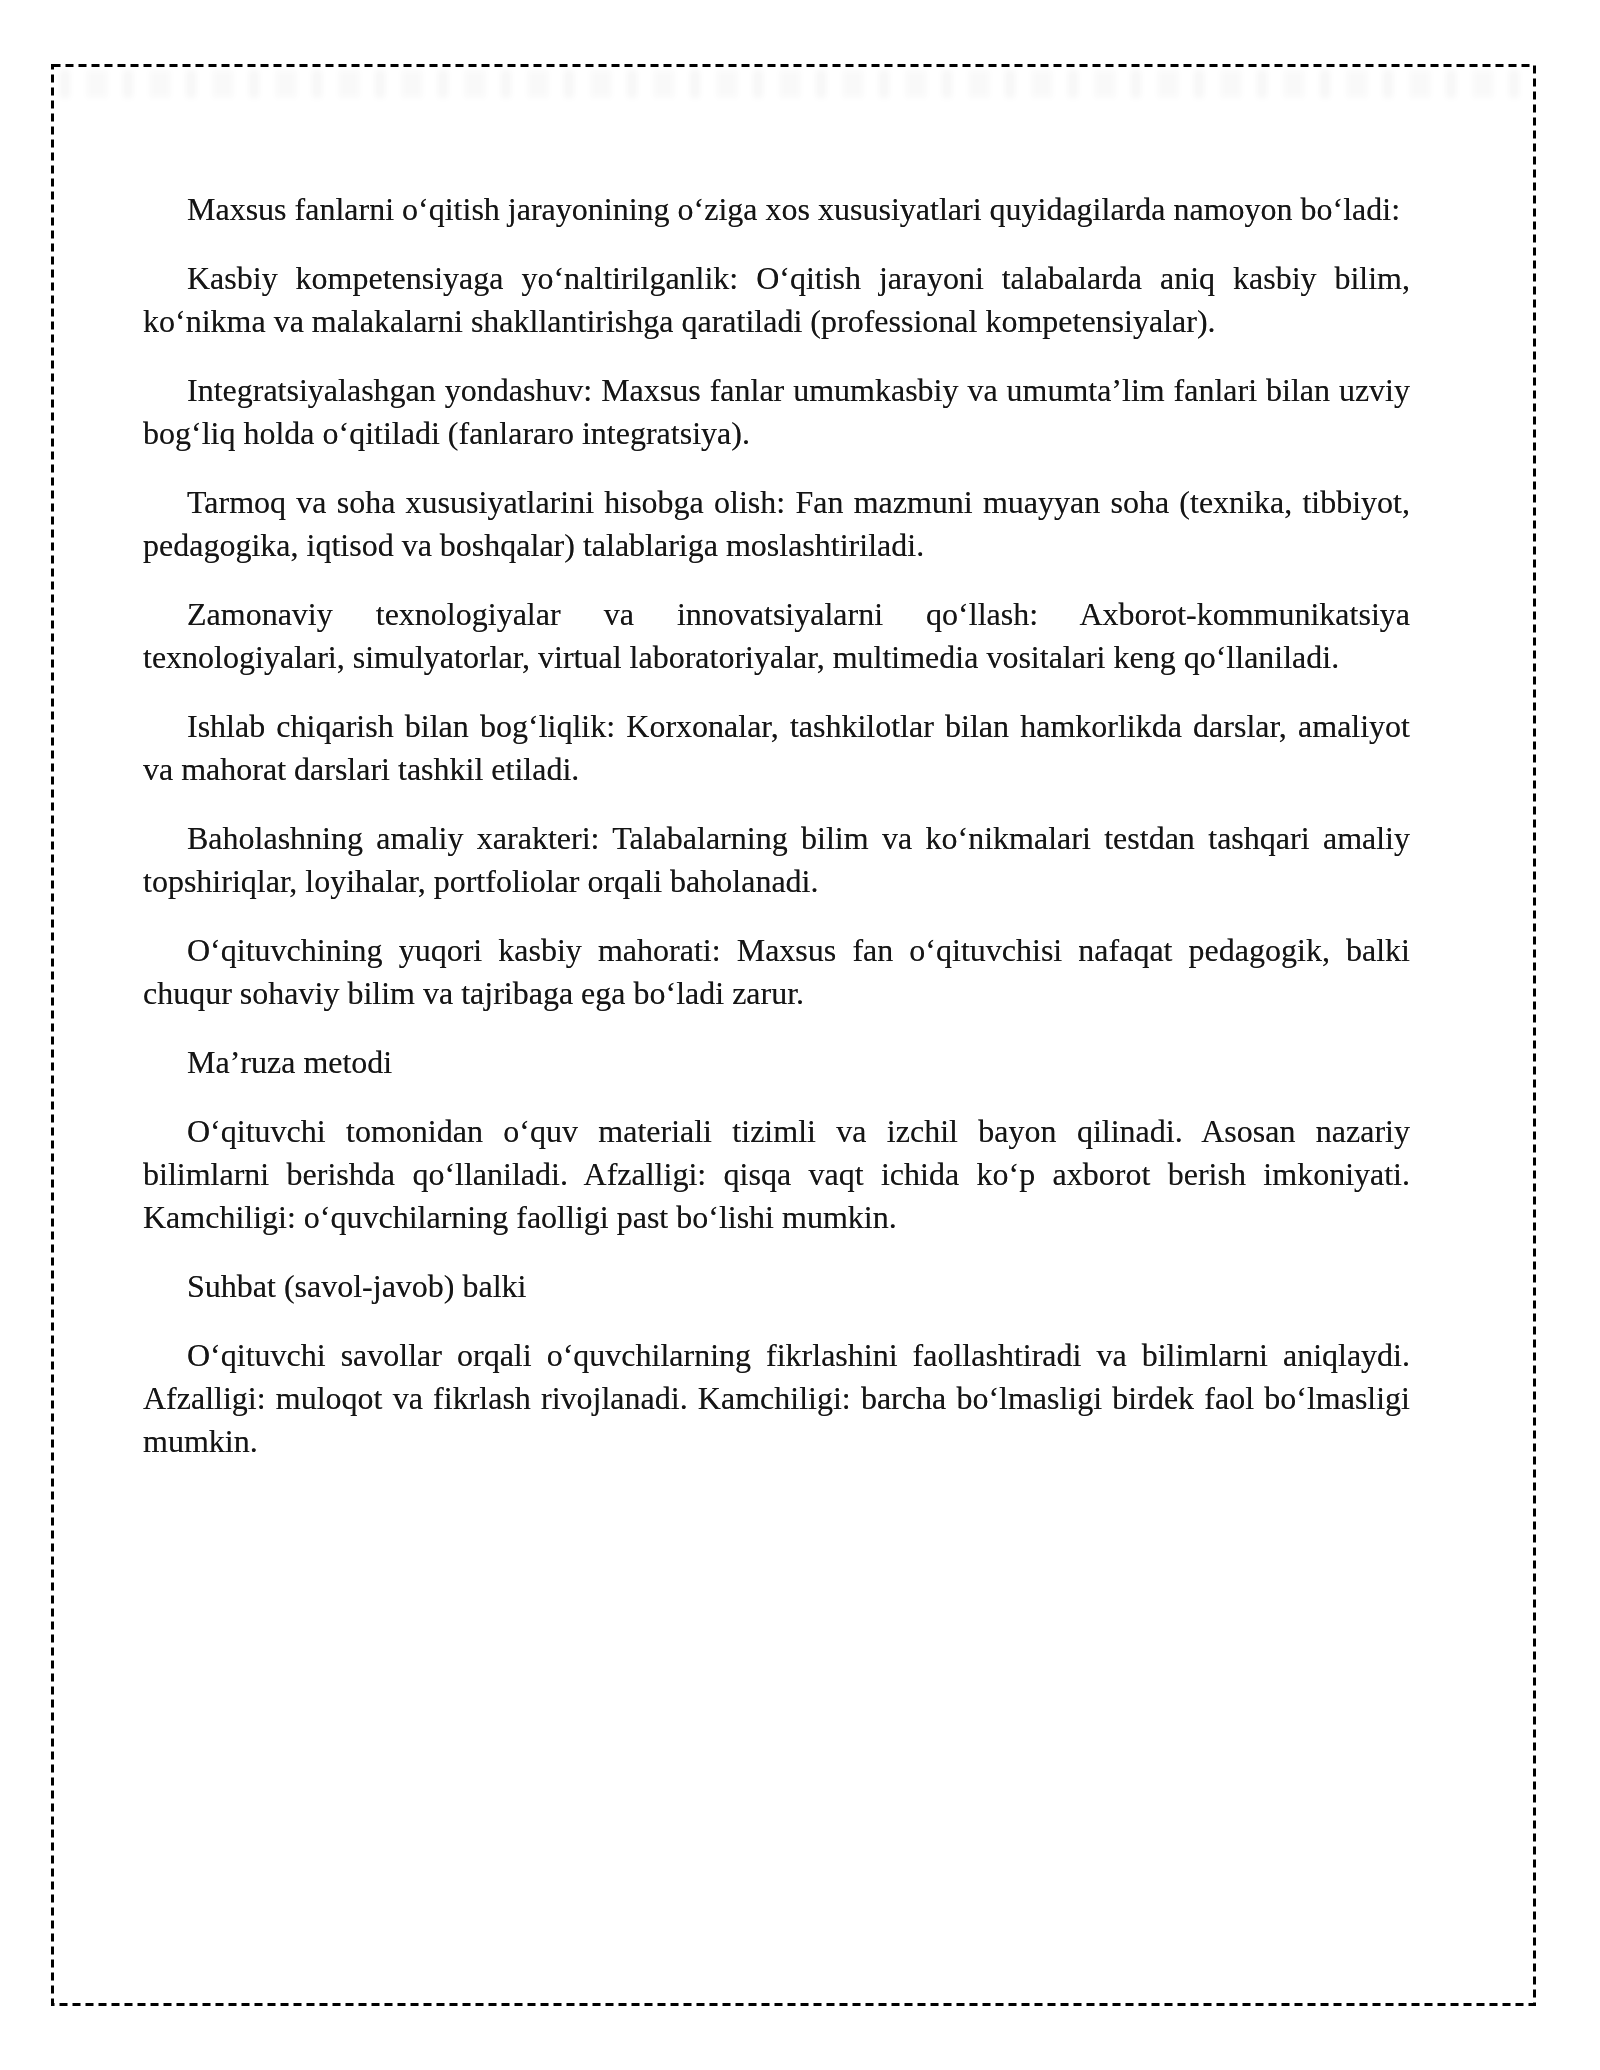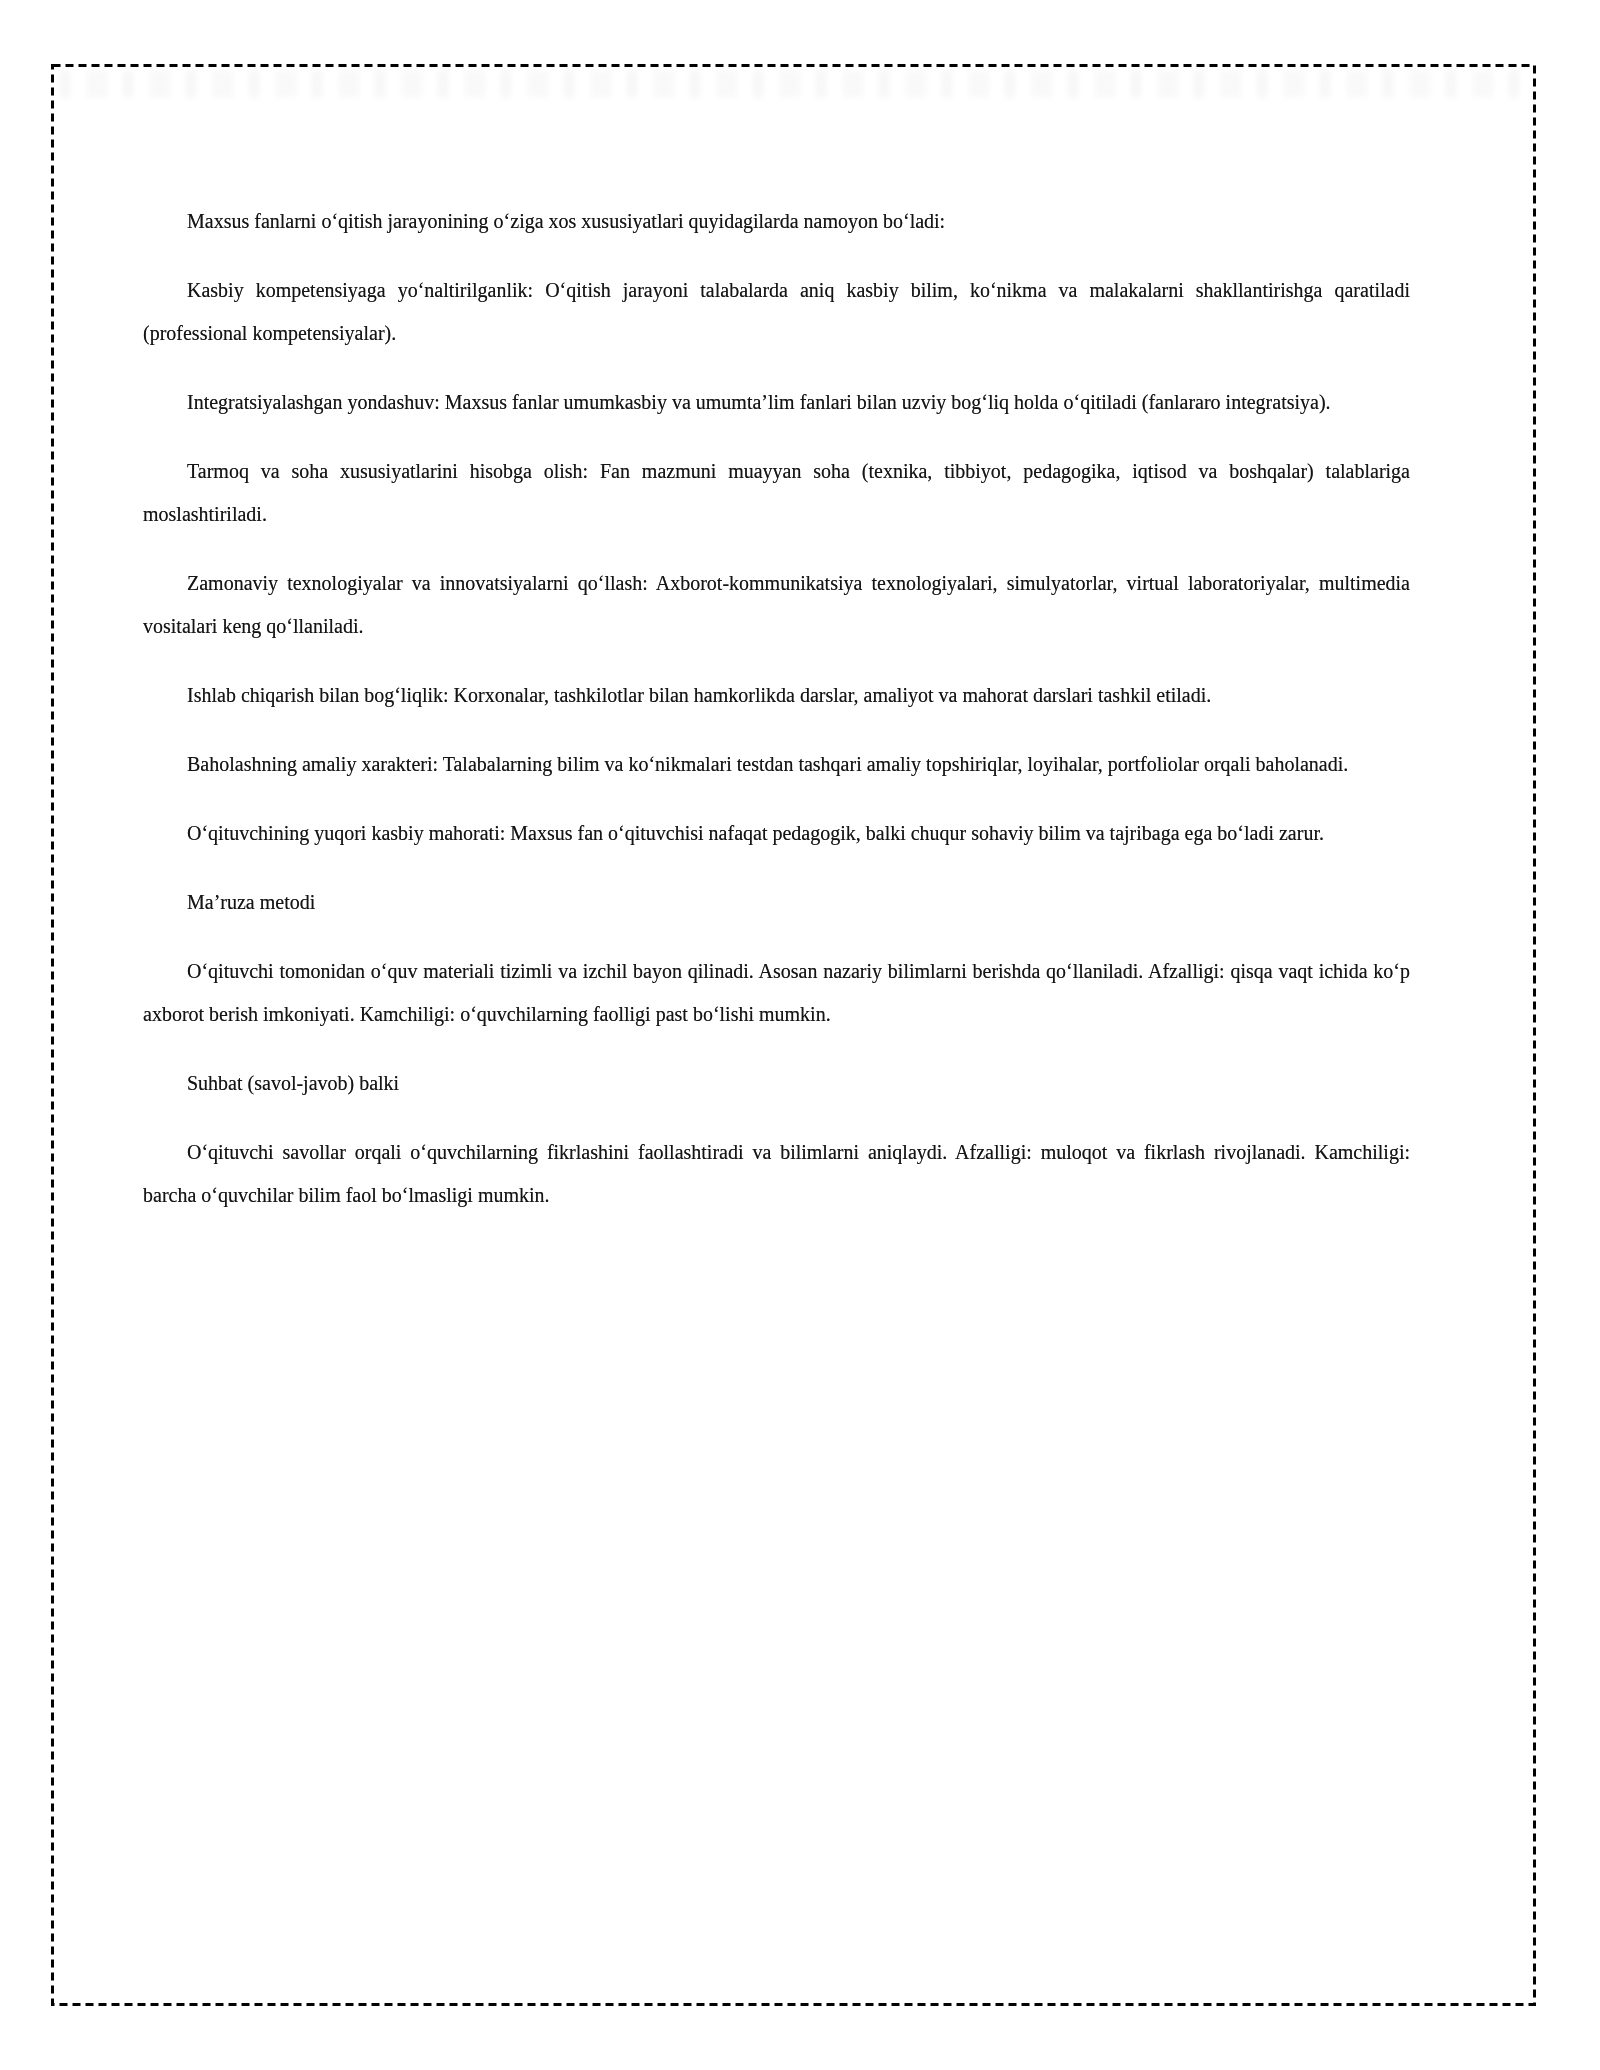--- a/index.html
+++ b/index.html
@@ -32,24 +32,24 @@
       rgba(0,0,0,0.00) 10px, rgba(0,0,0,0.00) 26px,
       rgba(0,0,0,0.04) 26px, rgba(0,0,0,0.04) 48px,
       rgba(0,0,0,0.00) 48px, rgba(0,0,0,0.00) 63px
     );
     filter: blur(3px);
     opacity: 0.6;
   }
   .content {
     position: absolute;
     left: 143px;
-    top: 200px;
+    top: 188px;
     width: 1267px;
     color: #151515;
-    font-size: 20px;
+    font-size: 32px;
     line-height: 43px;
     text-align: justify;
     text-shadow: 0 0 0.5px rgba(0,0,0,0.55);
     font-family: Liberation Serif, serif;
   }
   .content p {
     margin: 0 0 26px 0;
     text-indent: 44px;
   }
   .content p:last-child {
@@ -70,14 +70,14 @@
   <p>Kasbiy kompetensiyaga yoʻnaltirilganlik: Oʻqitish jarayoni talabalarda aniq kasbiy bilim, koʻnikma va malakalarni shakllantirishga qaratiladi (professional kompetensiyalar).</p>
   <p>Integratsiyalashgan yondashuv: Maxsus fanlar umumkasbiy va umumtaʼlim fanlari bilan uzviy bogʻliq holda oʻqitiladi (fanlararo integratsiya).</p>
   <p>Tarmoq va soha xususiyatlarini hisobga olish: Fan mazmuni muayyan soha (texnika, tibbiyot, pedagogika, iqtisod va boshqalar) talablariga moslashtiriladi.</p>
   <p>Zamonaviy texnologiyalar va innovatsiyalarni qoʻllash: Axborot-kommunikatsiya texnologiyalari, simulyatorlar, virtual laboratoriyalar, multimedia vositalari keng qoʻllaniladi.</p>
   <p>Ishlab chiqarish bilan bogʻliqlik: Korxonalar, tashkilotlar bilan hamkorlikda darslar, amaliyot va mahorat darslari tashkil etiladi.</p>
   <p>Baholashning amaliy xarakteri: Talabalarning bilim va koʻnikmalari testdan tashqari amaliy topshiriqlar, loyihalar, portfoliolar orqali baholanadi.</p>
   <p>Oʻqituvchining yuqori kasbiy mahorati: Maxsus fan oʻqituvchisi nafaqat pedagogik, balki chuqur sohaviy bilim va tajribaga ega boʻladi zarur.</p>
   <p>Maʼruza metodi</p>
   <p>Oʻqituvchi tomonidan oʻquv materiali tizimli va izchil bayon qilinadi. Asosan nazariy bilimlarni berishda qoʻllaniladi. Afzalligi: qisqa vaqt ichida koʻp axborot berish imkoniyati. Kamchiligi: oʻquvchilarning faolligi past boʻlishi mumkin.</p>
   <p>Suhbat (savol-javob) balki</p>
-  <p>Oʻqituvchi savollar orqali oʻquvchilarning fikrlashini faollashtiradi va bilimlarni aniqlaydi. Afzalligi: muloqot va fikrlash rivojlanadi. Kamchiligi: barcha oʻquvchilar bilim faol boʻlmasligi mumkin.</p>
+  <p>Oʻqituvchi savollar orqali oʻquvchilarning fikrlashini faollashtiradi va bilimlarni aniqlaydi. Afzalligi: muloqot va fikrlash rivojlanadi. Kamchiligi: barcha boʻlmasligi birdek faol boʻlmasligi mumkin.</p>
 </div>
 
 </body></html>

